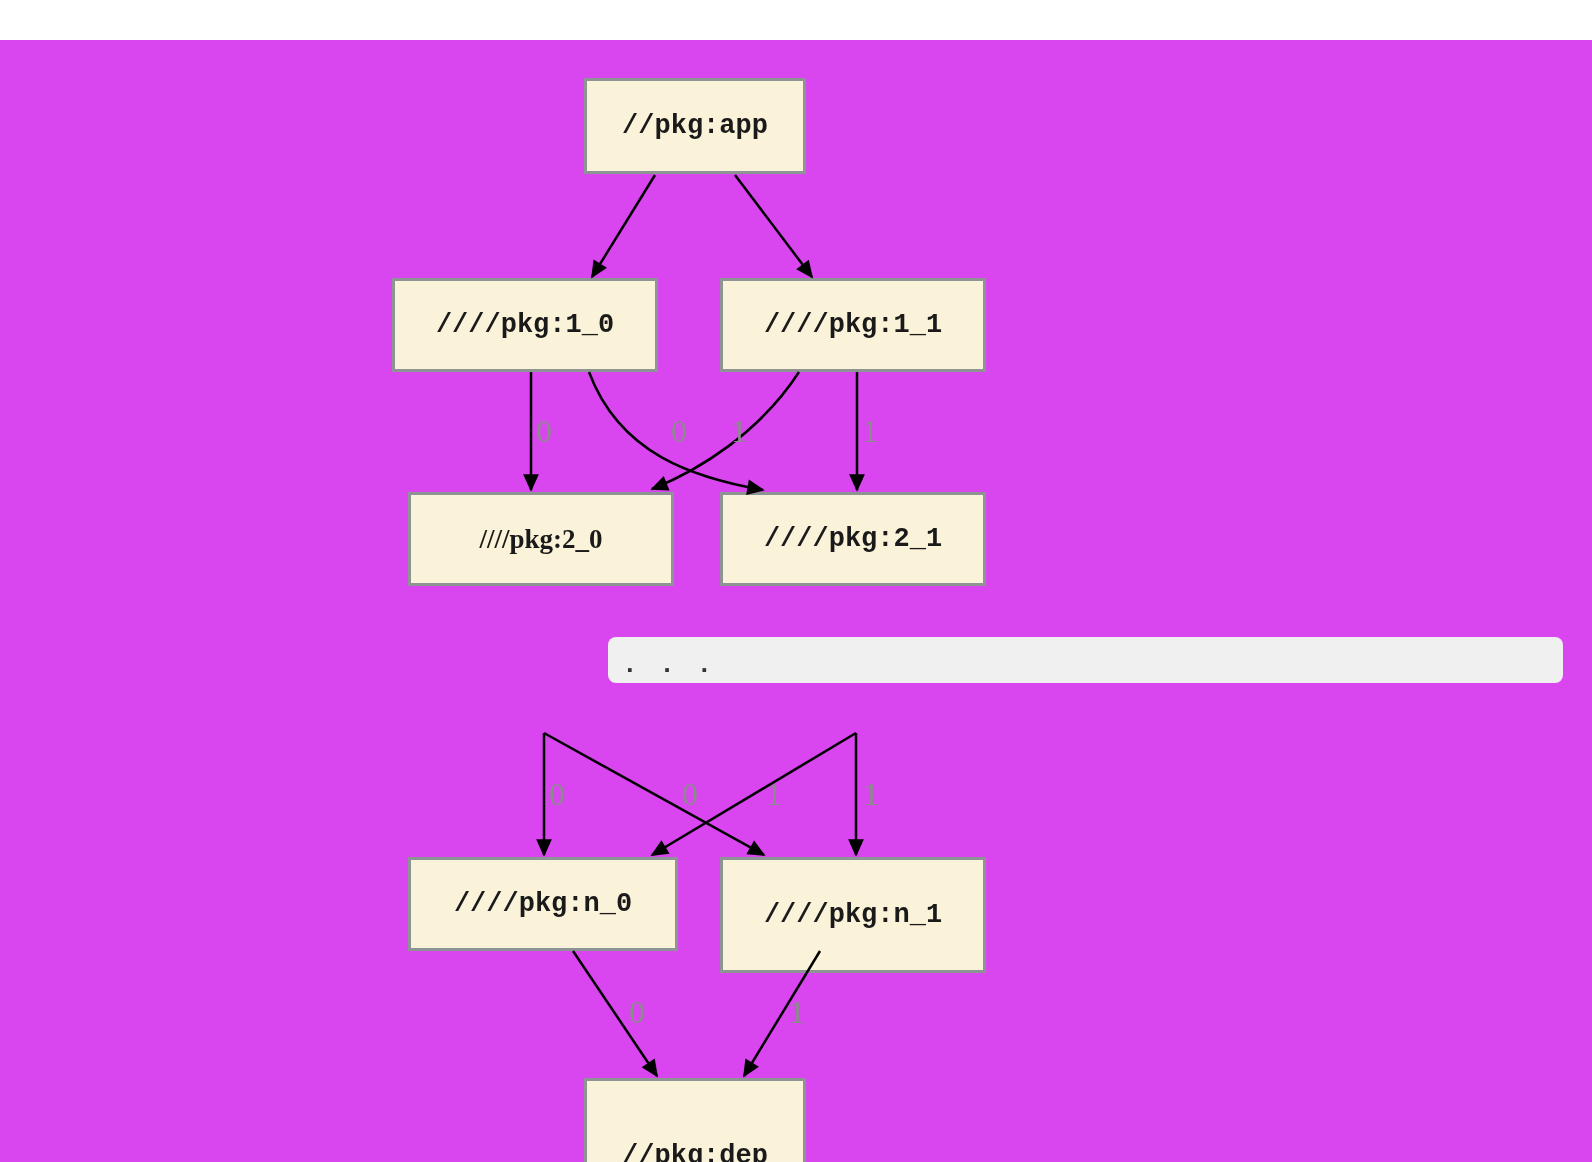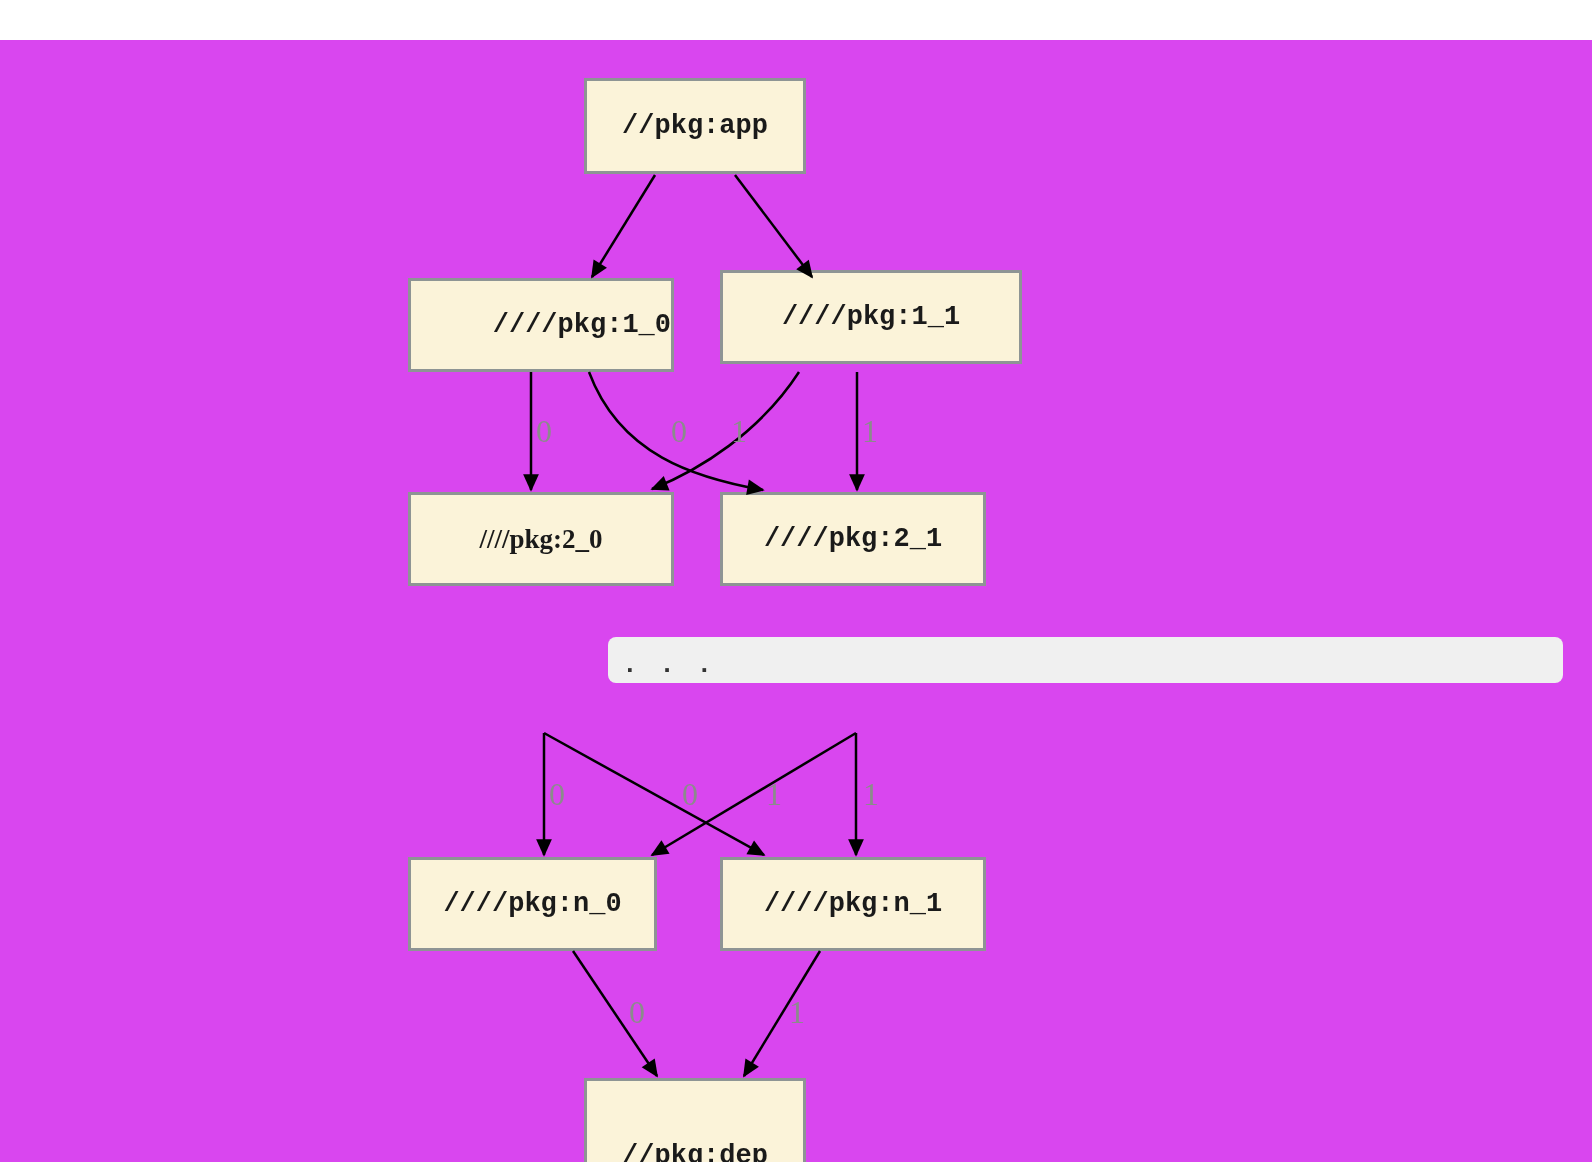--- a/index.html
+++ b/index.html
@@ -61,45 +61,45 @@
 </style>
 </head>
 <body>
 
 <div class="canvas">
 
   <div class="node" style="left:584px; top:38px; width:222px; height:96px;">
     <span>//pkg:app</span>
   </div>
 
-  <div class="node" style="left:408px; top:238px; width:266px; height:94px;justify-content:flex-end;">
+  <div class="node" style="left:392px; top:238px; width:266px; height:94px;">
     <span>////pkg:1_0</span>
   </div>
 
-  <div class="node" style="left:720px; top:230px; width:302px; height:94px;">
+  <div class="node" style="left:720px; top:238px; width:266px; height:94px;">
     <span>////pkg:1_1</span>
   </div>
 
   <div class="node" style="left:408px; top:452px; width:266px; height:94px;font-family:Liberation Serif, serif;">
     <span>////pkg:2_0</span>
   </div>
 
   <div class="node" style="left:720px; top:452px; width:266px; height:94px;justify-content:center;">
     <span>////pkg:2_1</span>
   </div>
 
   <div class="ellipsis-band">
     <span>. . .</span>
   </div>
 
-  <div class="node" style="left:408px; top:817px; width:249px; height:94px;">
+  <div class="node" style="left:408px; top:817px; width:270px; height:94px;">
     <span>////pkg:n_0</span>
   </div>
 
-  <div class="node" style="left:720px; top:817px; width:266px; height:94px;">
+  <div class="node" style="left:720px; top:817px; width:266px; height:116px;">
     <span>////pkg:n_1</span>
   </div>
 
   <div class="node" style="left:584px; top:1038px; width:222px; height:96px;align-items:flex-end;">
     <span>//pkg:dep</span>
   </div>
 
   <svg class="edges-layer" width="1592" height="1162" viewBox="0 0 1592 1162">
     <defs>
       <marker id="ah" viewBox="0 0 10 10" refX="9" refY="5" markerWidth="9" markerHeight="7" orient="auto">

